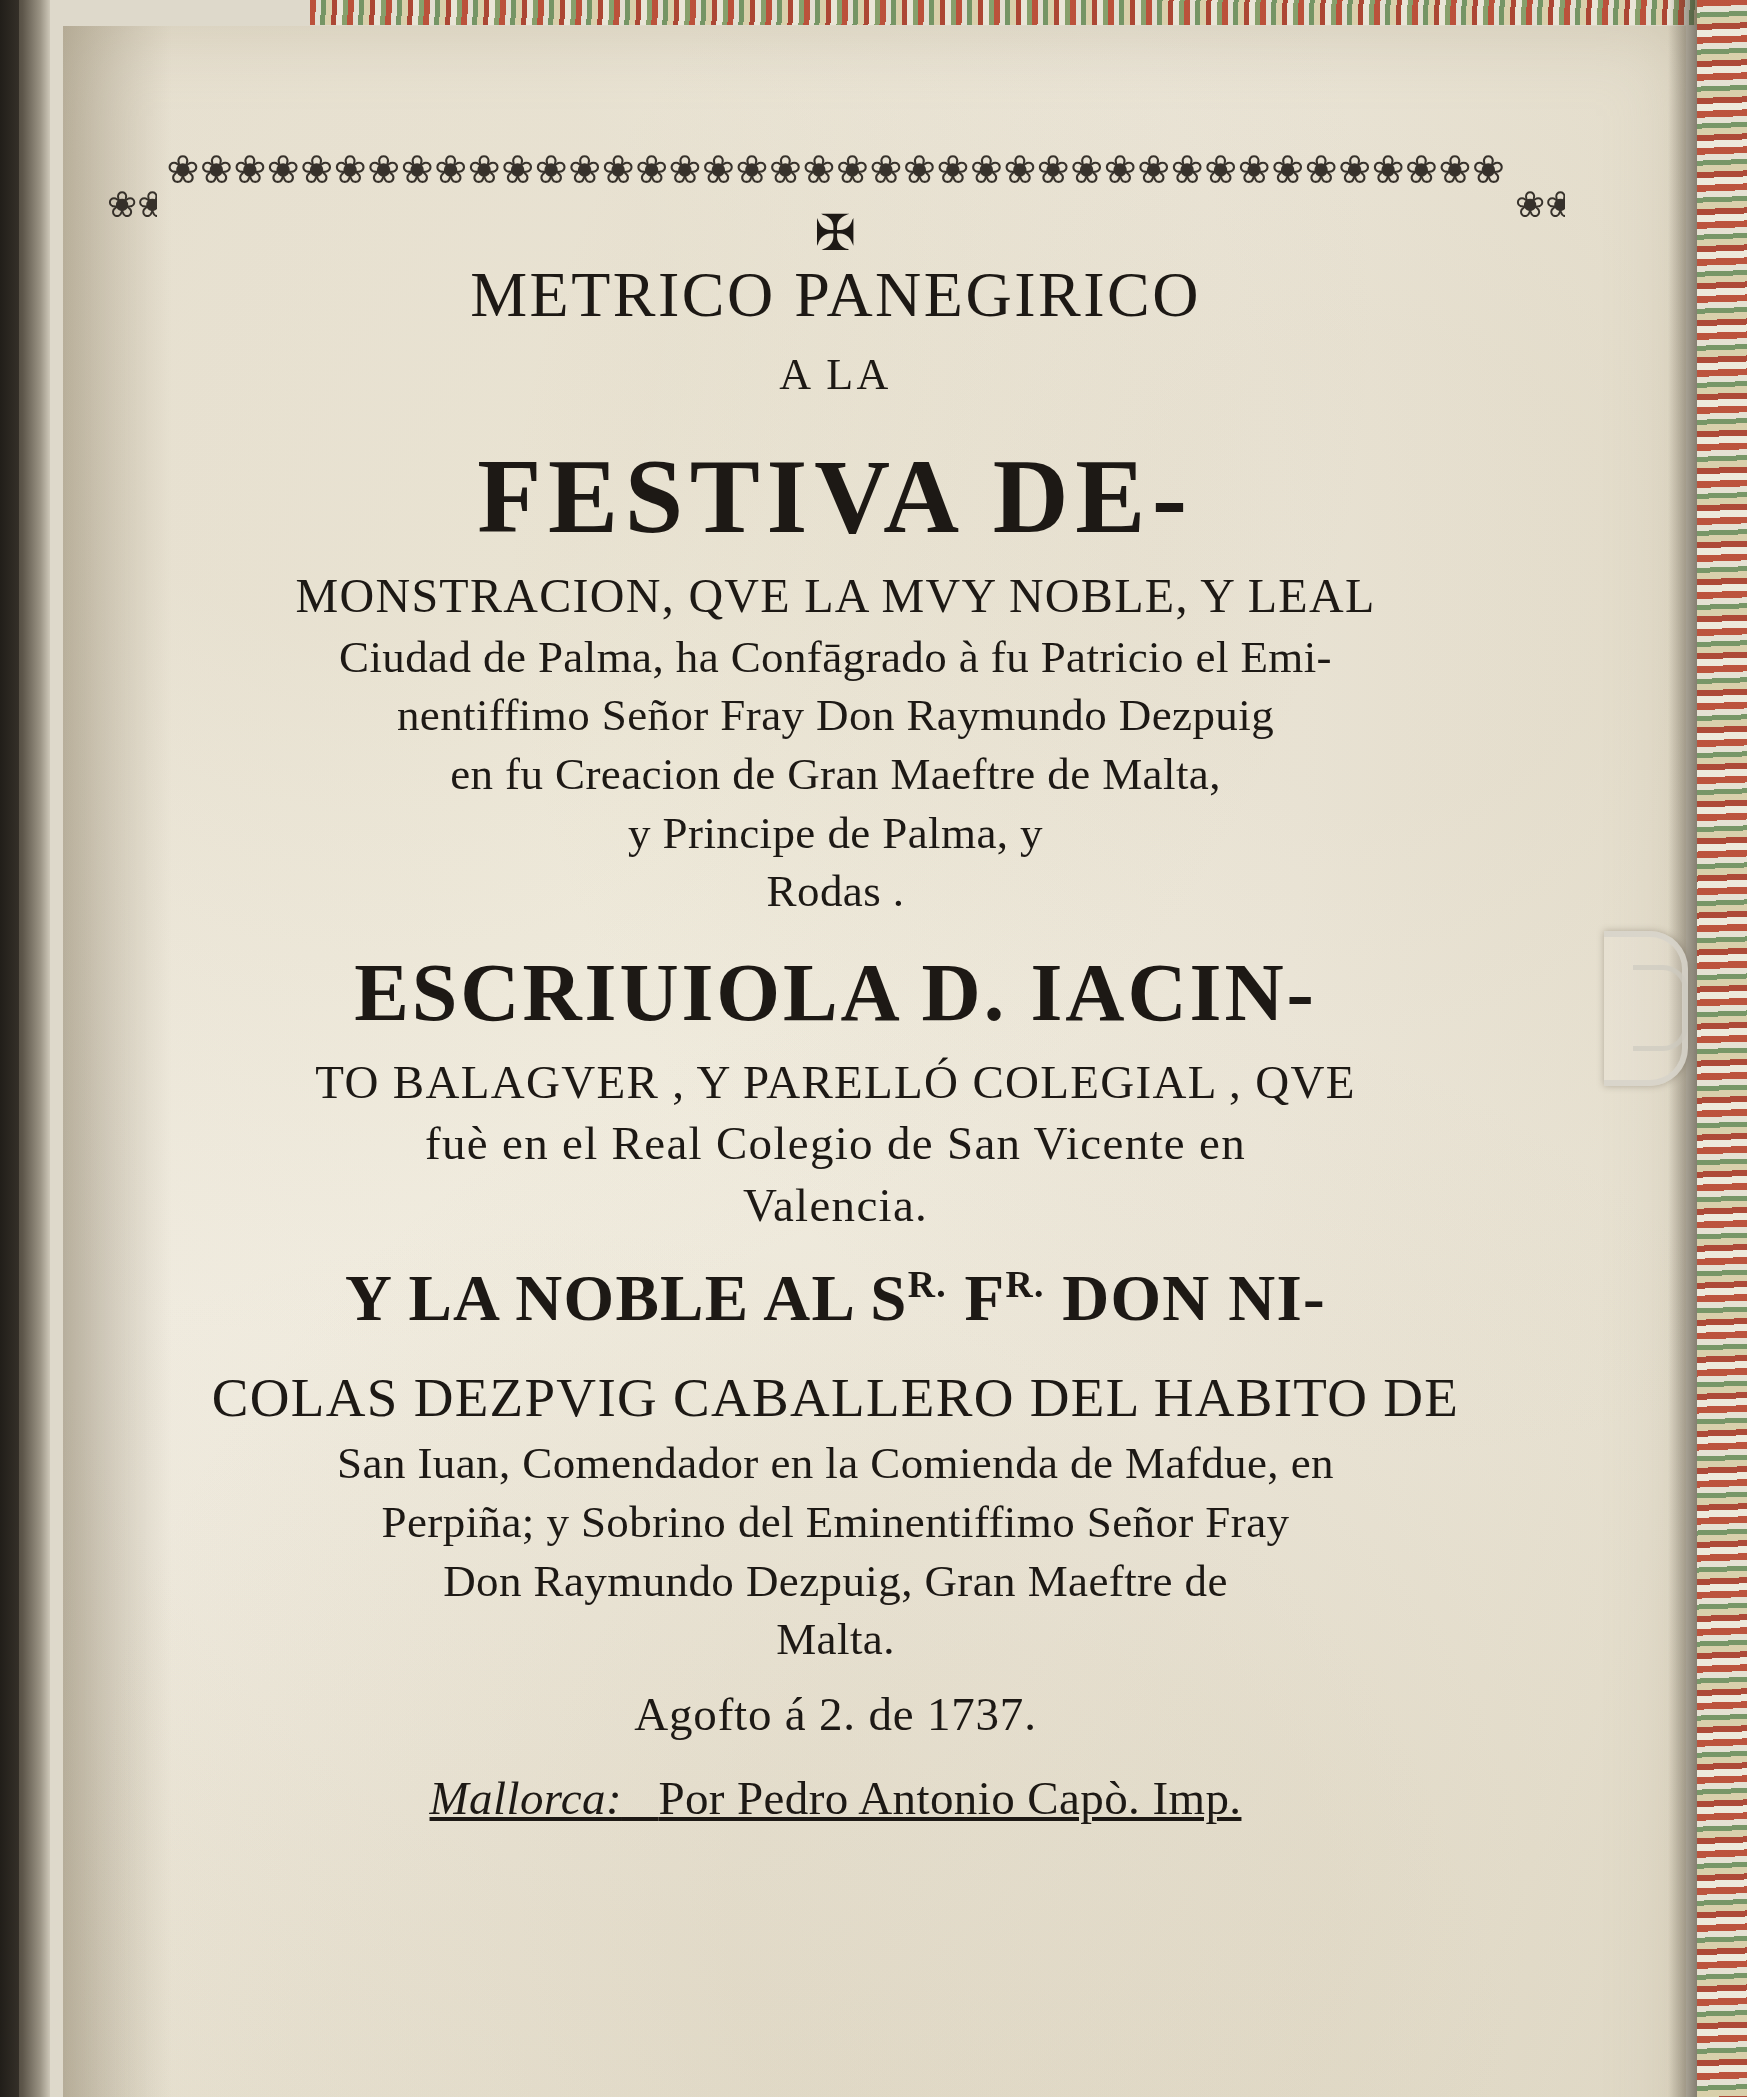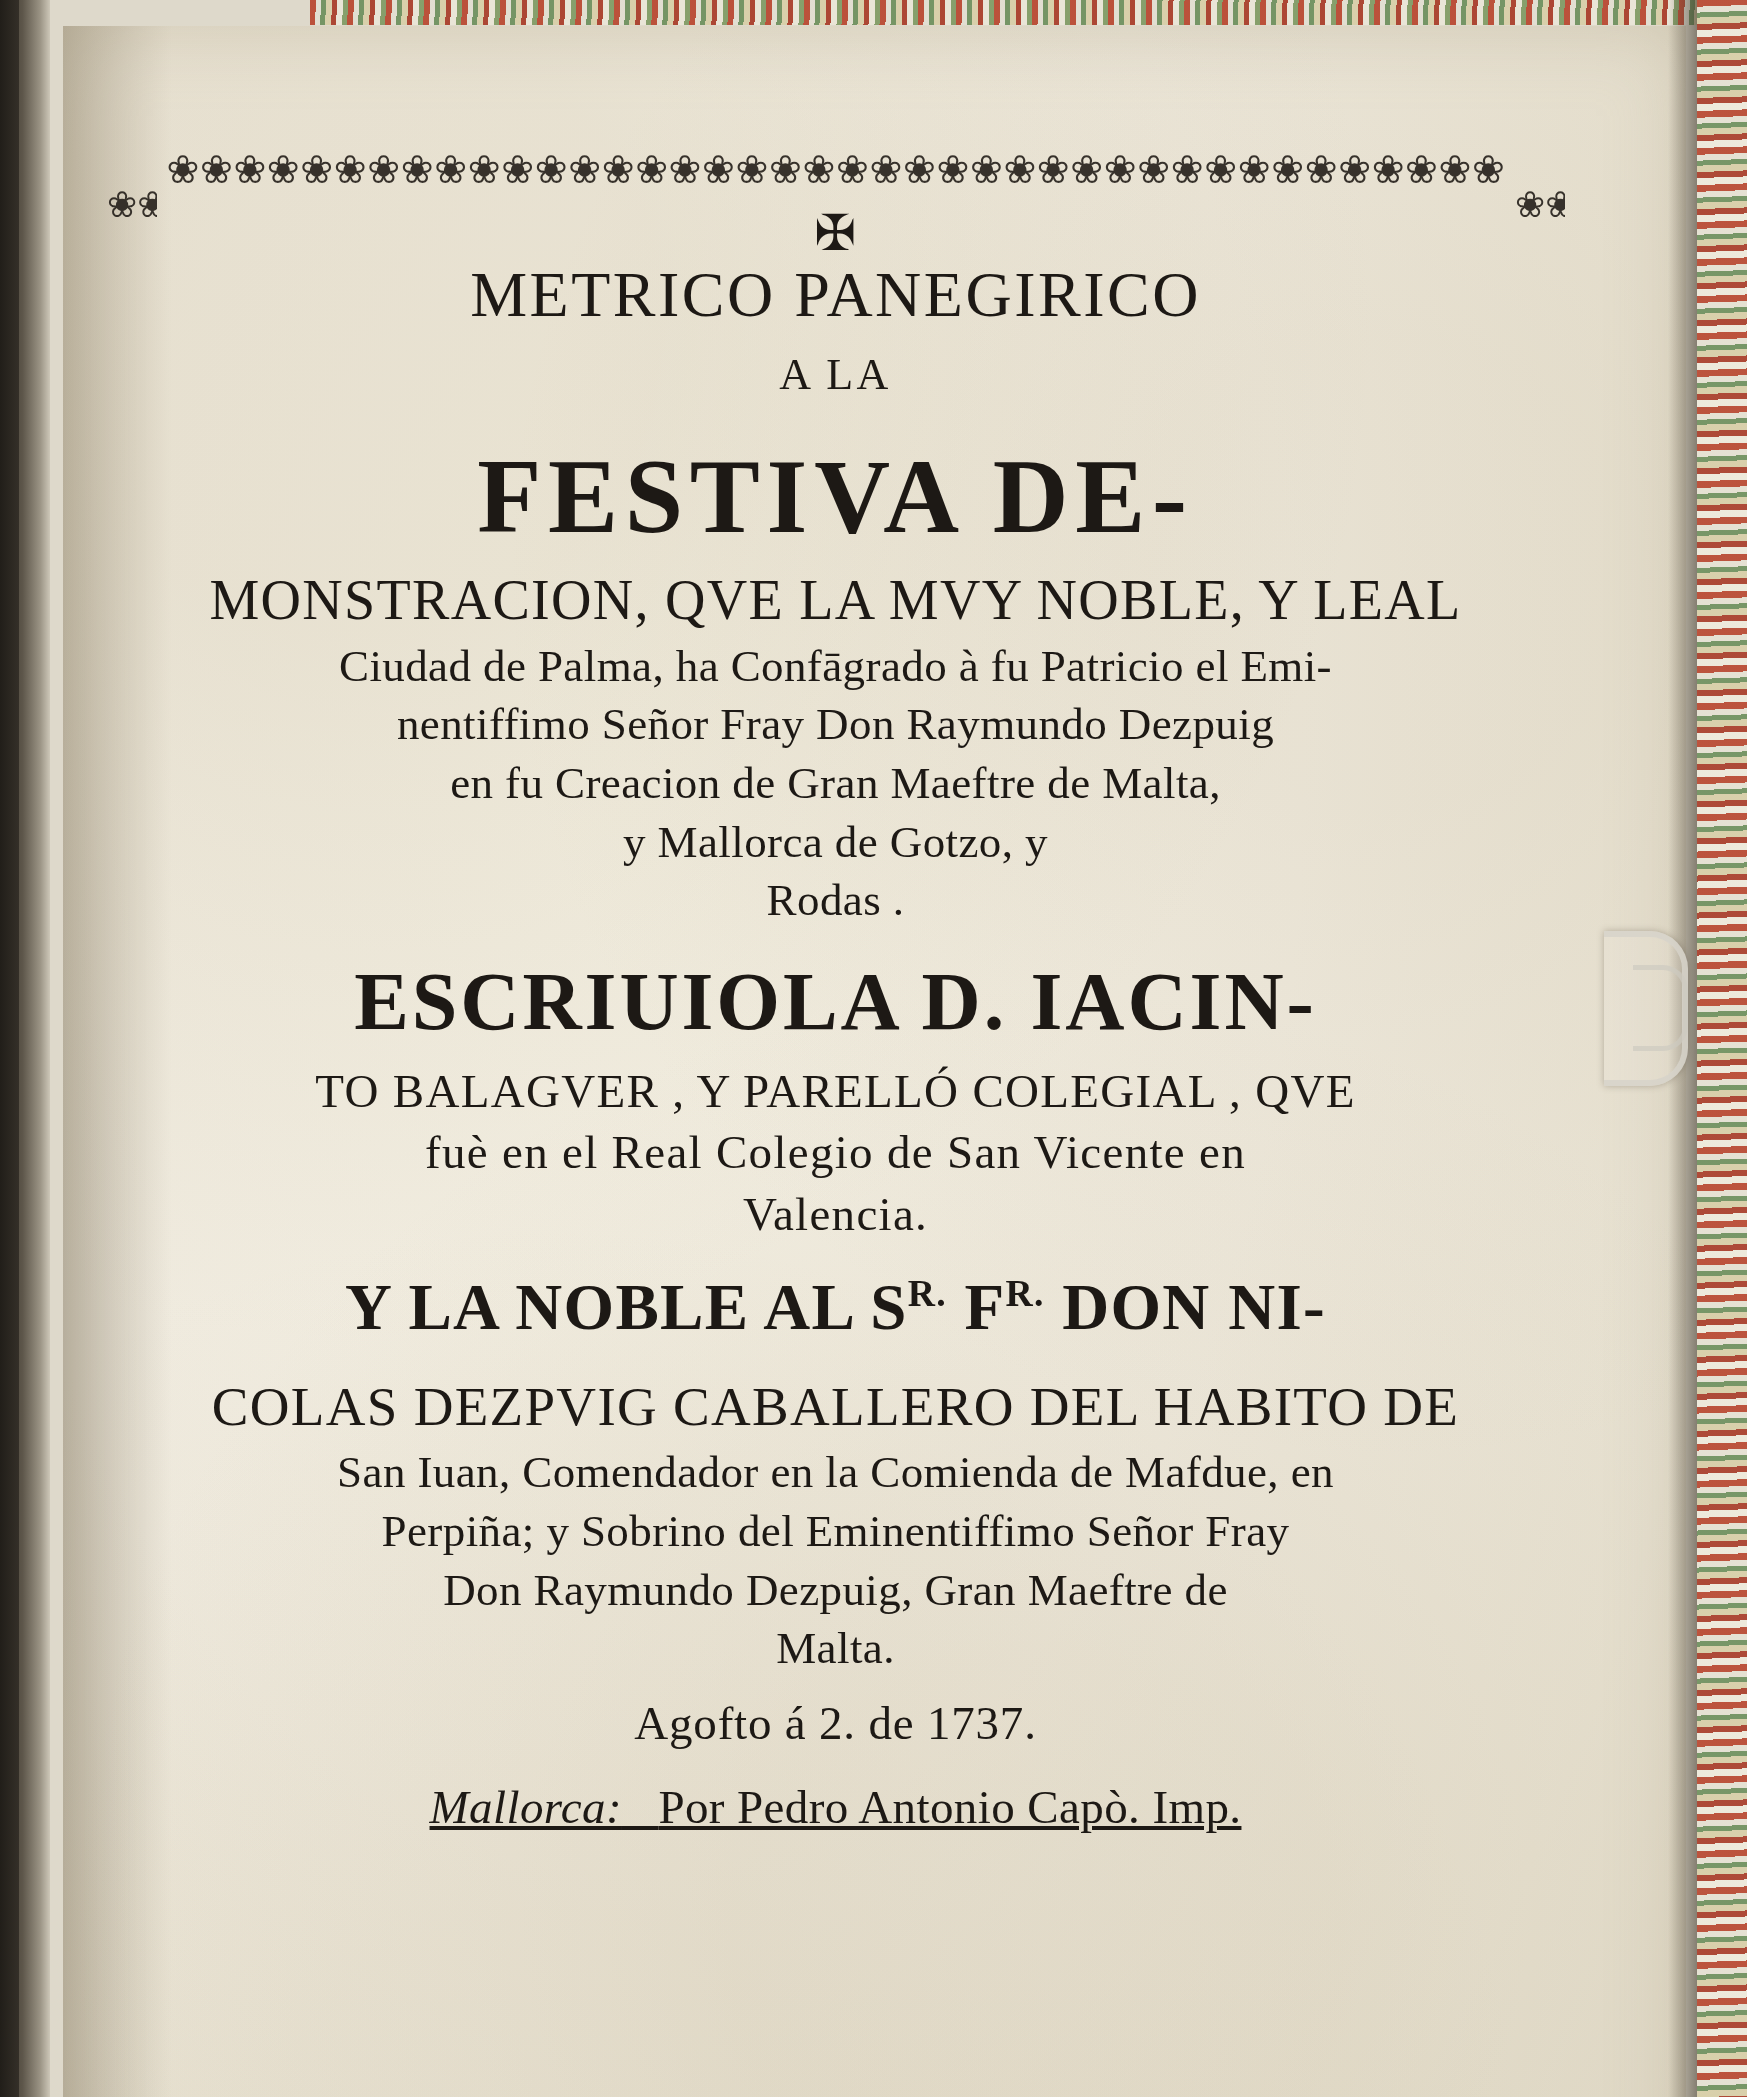--- a/index.html
+++ b/index.html
@@ -205,21 +205,21 @@
     letter-spacing: 3.4px;
     margin-bottom: 36px;
   }
   .t-festiva {
     font-size: 105px;
     letter-spacing: 6.7px;
     font-weight: 700;
     margin-bottom: 11px;
   }
   .t-monstracion {
-    font-size: 56px;
+    font-size: 48px;
     letter-spacing: 1.3px;
     margin-bottom: 7.6px;
     text-align: center;
   }
   .t-body {
     font-size: 45px;
     letter-spacing: 0.4px;
     margin-bottom: 6.7px;
   }
   .gap-md { margin-bottom: 29px; }
@@ -297,21 +297,21 @@
 
       <div class="cross l">✠</div>
 
       <div class="l t-metrico">METRICO PANEGIRICO</div>
       <div class="l t-ala">A LA</div>
       <div class="l t-festiva">FESTIVA DE-</div>
       <div class="l t-monstracion">MONSTRACION, QVE LA MVY NOBLE, Y LEAL</div>
       <div class="l t-body">Ciudad de Palma, ha Confāgrado à fu Patricio el Emi-</div>
       <div class="l t-body">nentiffimo Señor Fray Don Raymundo Dezpuig</div>
       <div class="l t-body">en fu Creacion de Gran Maeftre de Malta,</div>
-      <div class="l t-body">y Mallorca de Gotzo, y</div>
+      <div class="l t-body">y Principe de Palma, y</div>
       <div class="l t-body gap-md">Rodas .</div>
 
       <div class="l t-escriuiola">ESCRIUIOLA D. IACIN-</div>
       <div class="l t-sub">TO BALAGVER , Y PARELLÓ COLEGIAL , QVE</div>
       <div class="l t-sub">fuè en el Real Colegio de San Vicente en</div>
       <div class="l t-sub">Valencia.</div>
 
       <div class="l t-dedica"><span>Y LA NOBLE AL S</span><sup>R.</sup><span> F</span><sup>R.</sup><span> DON NI-</span></div>
 
       <div class="l t-colas">COLAS DEZPVIG CABALLERO DEL HABITO DE</div>

